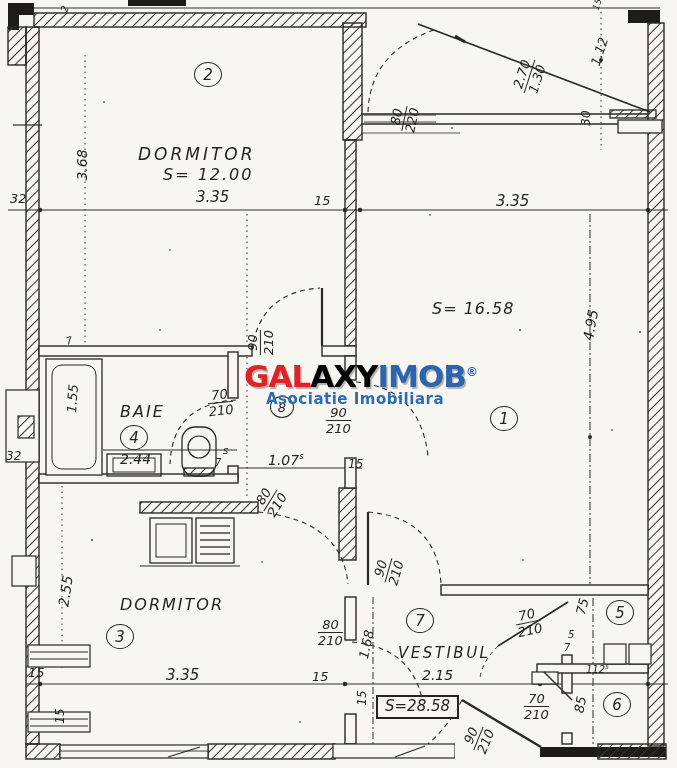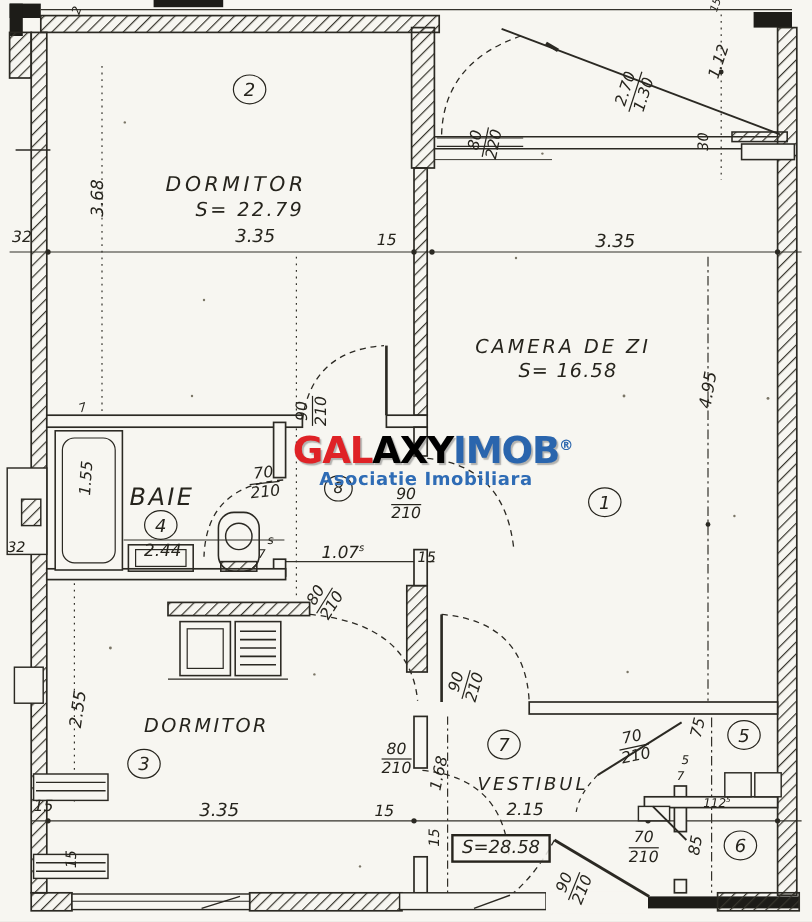--- a/index.html
+++ b/index.html
@@ -186,27 +186,26 @@
         <circle cx="523" cy="560" r="1" fill="#7a7566"></circle>
       <circle cx="640" cy="332" r="1.2" fill="#7a7566"></circle>
         <circle cx="104" cy="102" r="1" fill="#7a7566"></circle>
       <circle cx="452" cy="128" r="1" fill="#7a7566"></circle>
         <circle cx="262" cy="562" r="1" fill="#7a7566"></circle>
     </g>
   </svg>
 
   <div class="circ" style="left:194px;top:62px">2</div>
   <div class="lbl" style="left:138px;top:146px;font-size:17px;letter-spacing:3px">DORMITOR</div>
-  <div class="lbl" style="left:163px;top:167px;font-size:16px;letter-spacing:2px">S= 22.79</div>
-
-  <div class="lbl" style="left:396px;top:281px;font-size:16px;letter-spacing:2.5px">CAMERA DE ZI</div>
+  <div class="lbl" style="left:163px;top:167px;font-size:16px;letter-spacing:2px">S= 12.00</div>
+
   <div class="lbl" style="left:432px;top:301px;font-size:16px;letter-spacing:1px">S= 16.58</div>
   <div class="circ" style="left:490px;top:406px">1</div>
 
-  <div class="lbl" style="left:108px;top:404px;font-size:20px;letter-spacing:2px">BAIE</div>
+  <div class="lbl" style="left:120px;top:404px;font-size:16px;letter-spacing:2px">BAIE</div>
   <div class="circ" style="left:120px;top:425px">4</div>
   <div class="circ sm" style="left:270px;top:396px">8</div>
 
   <div class="lbl" style="left:120px;top:597px;font-size:16px;letter-spacing:2px">DORMITOR</div>
   <div class="circ" style="left:106px;top:624px">3</div>
 
   <div class="lbl" style="left:398px;top:646px;font-size:15px;letter-spacing:2.5px">VESTIBUL</div>
   <div class="circ" style="left:406px;top:608px">7</div>
 
   <div class="circ" style="left:606px;top:600px">5</div>

